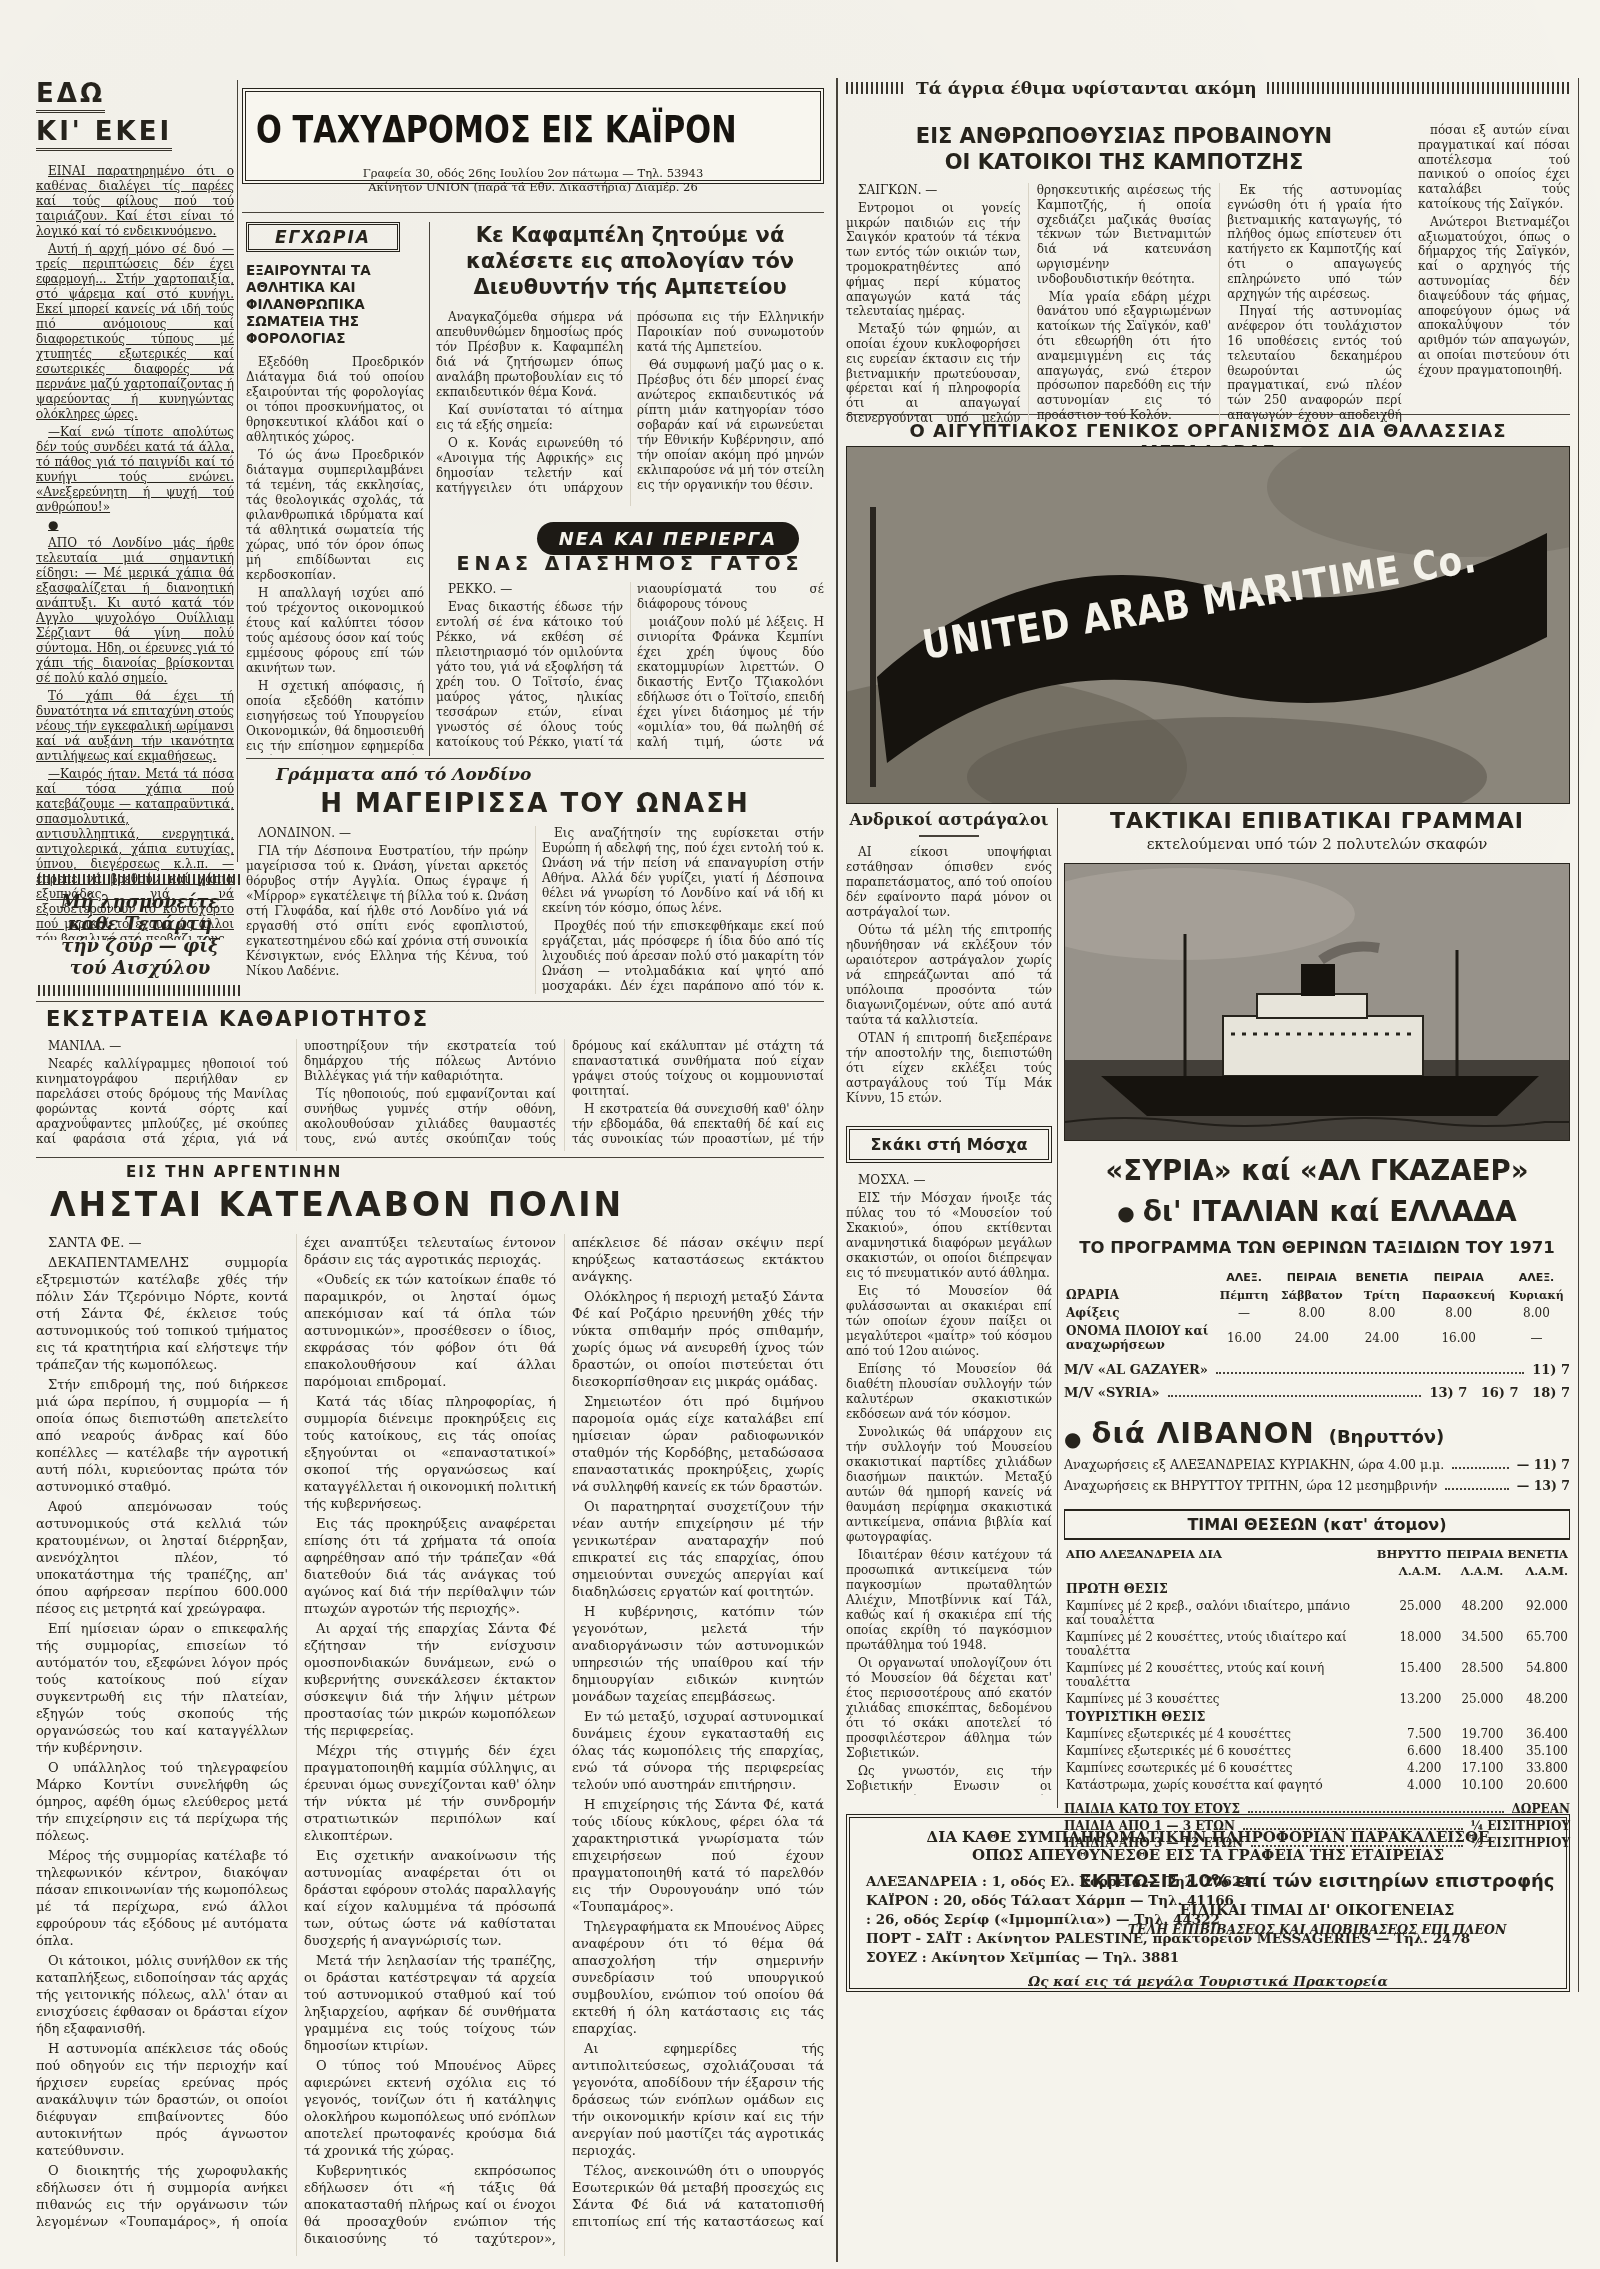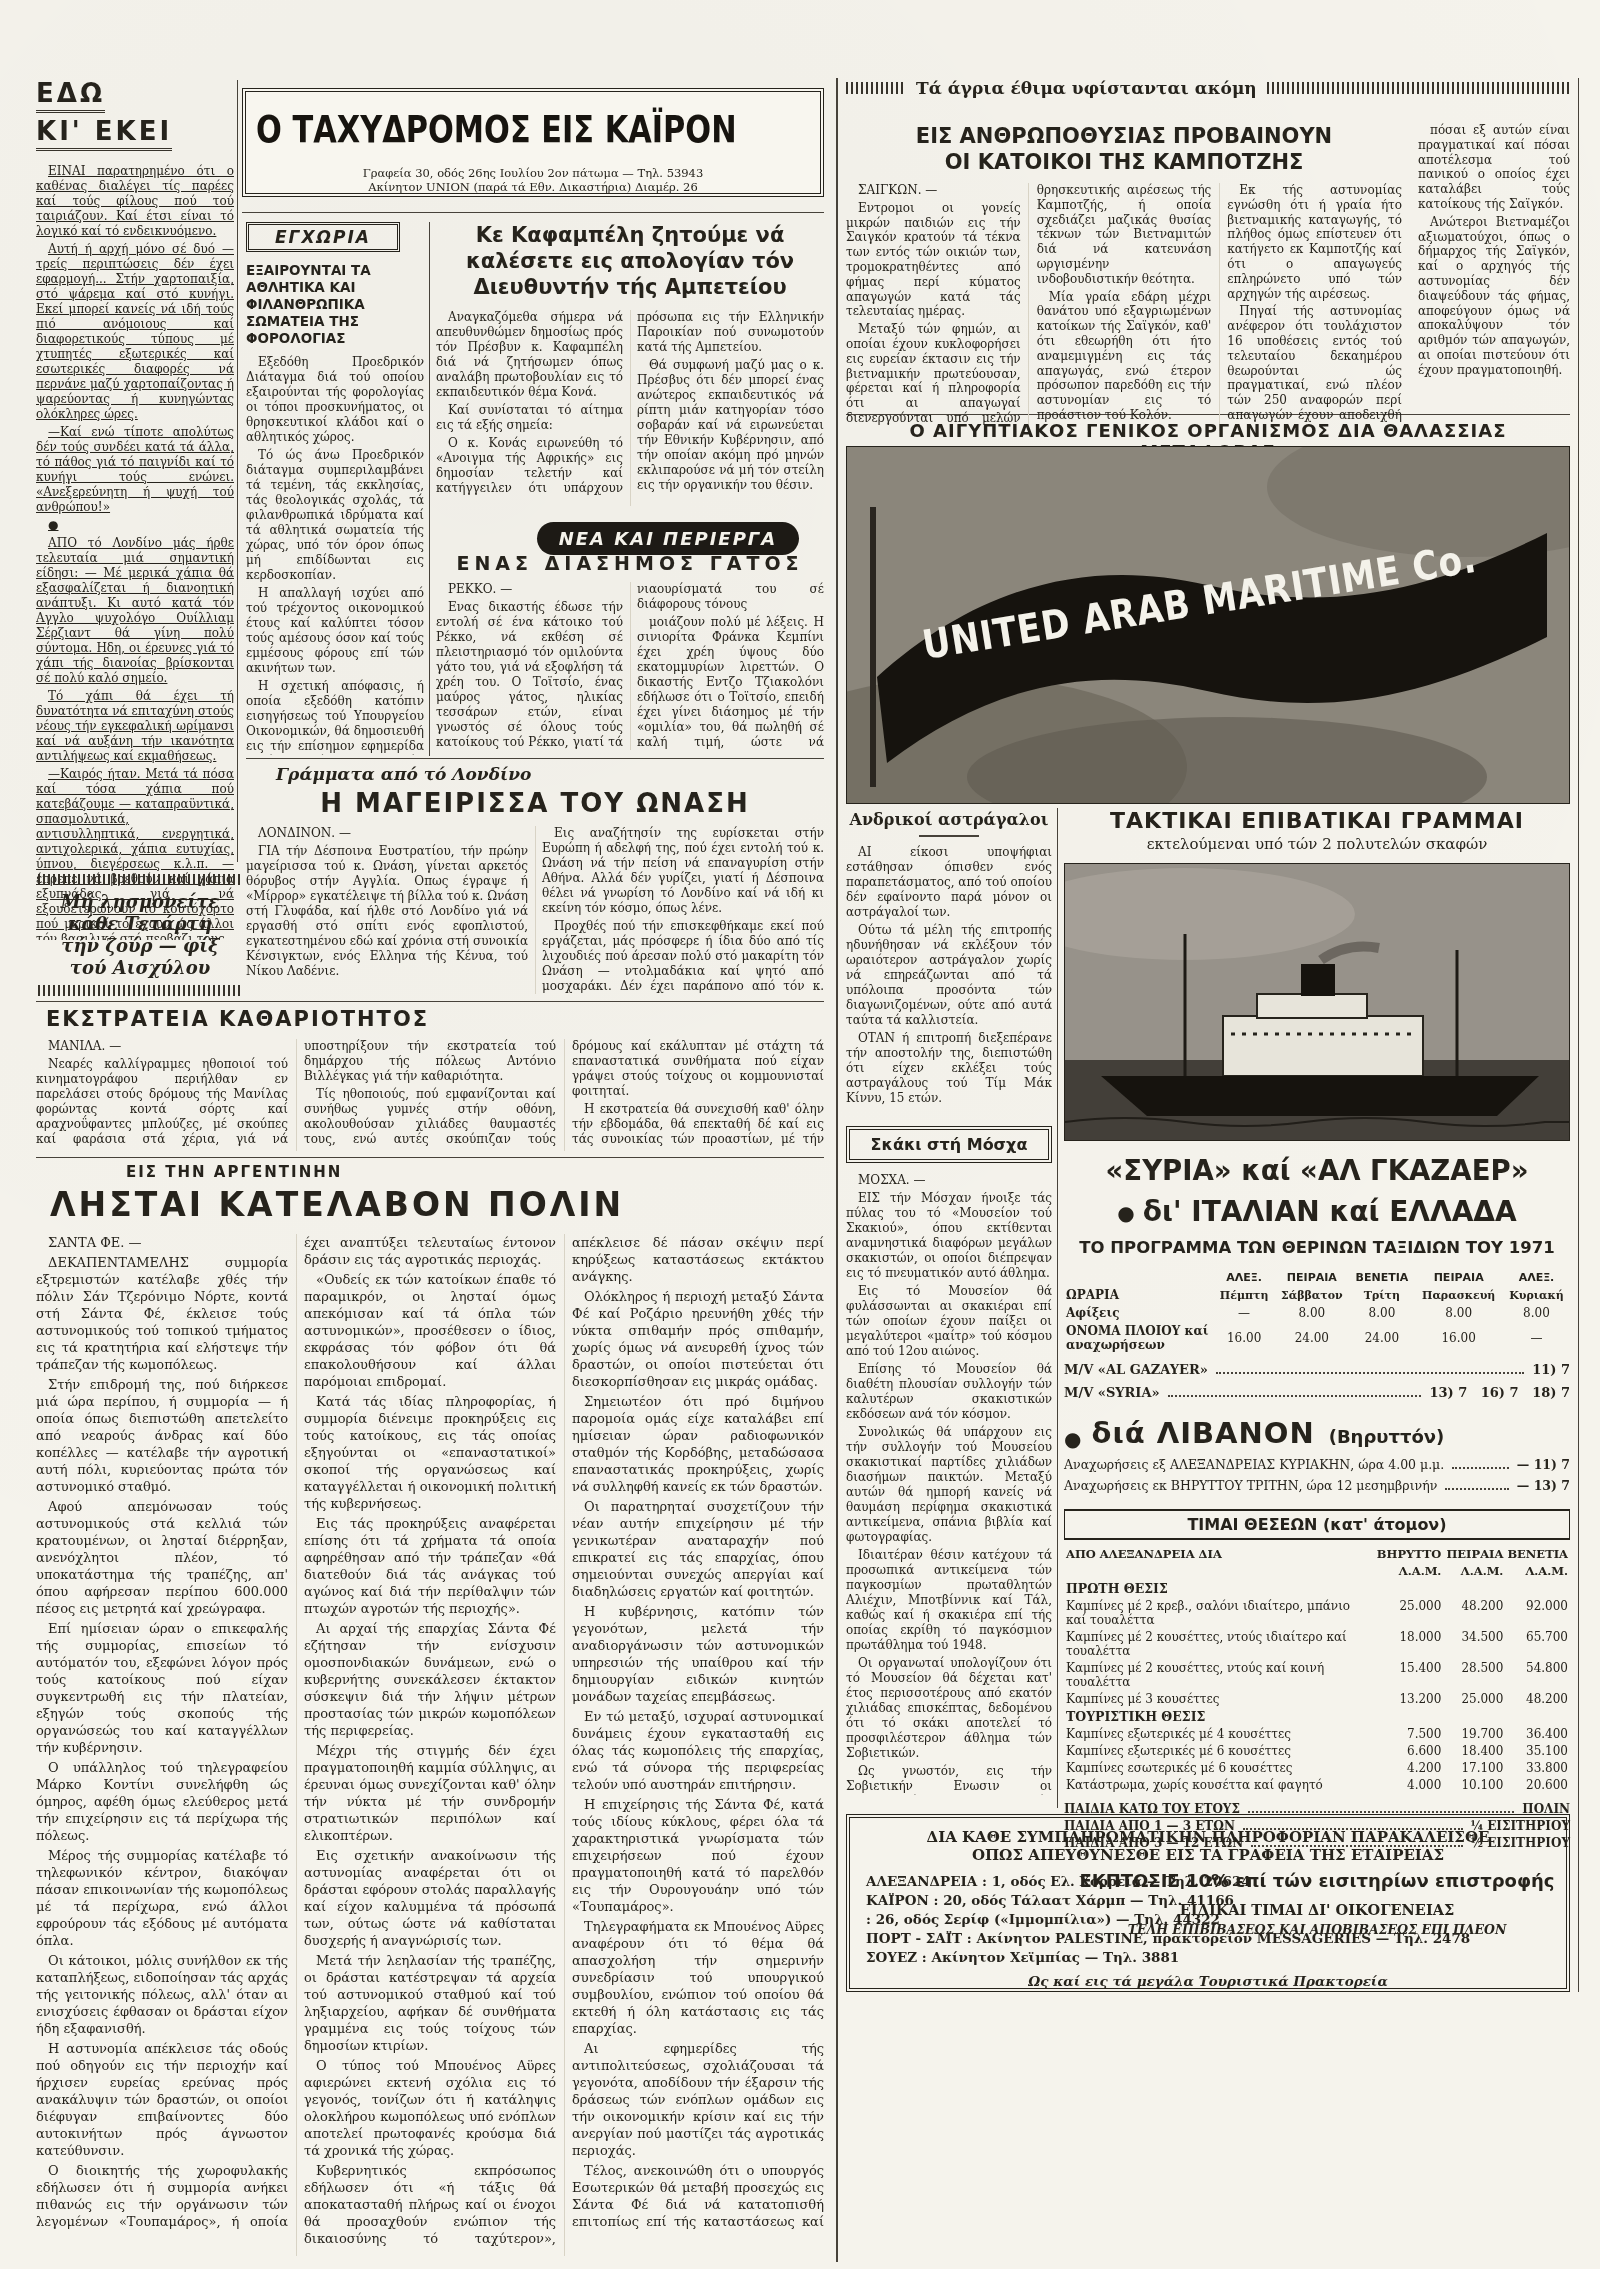--- a/index.html
+++ b/index.html
@@ -15,21 +15,21 @@
   .cols3 { column-count:3; column-gap:16px; column-rule:1px solid #d8d3c5; column-fill:auto; }
   .hatch { background-image:repeating-linear-gradient(90deg,#37332b 0,#37332b 2px,transparent 2px,transparent 5px); }
 
   
   #edo { left:36px; top:78px; width:198px;text-decoration:underline; }
   #edo .edo-title { font-family:"DejaVu Sans",sans-serif; font-weight:bold; font-size:26px; letter-spacing:3px; line-height:30px; }
   #edo .edo-title span { display:inline-block; border-bottom:3px double #37332b; padding-bottom:2px; margin-bottom:3px; }
   #edo .body-copy { margin-top:10px; height:776px; }
 
   
-  #masthead { left:242px; top:88px; width:582px; height:109px; border:4px double #26231c; background:#f8f6ef; padding:6px 10px 4px; }
+  #masthead { left:242px; top:88px; width:582px; height:96px; border:4px double #26231c; background:#f8f6ef; padding:6px 10px 4px; }
   #masthead .mh-row { display:flex; align-items:center; justify-content:space-between; height:62px; }
   #masthead h1 { font-family:"DejaVu Sans",sans-serif; font-weight:bold; font-size:38px; white-space:nowrap;
                  transform:scaleX(.8); transform-origin:left center; letter-spacing:0; color:#17140f; }
   #masthead .mh-address { text-align:center; font-size:11.5px; line-height:14px; margin-top:6px; }
 
   
   #egchoria { left:246px; top:222px; width:178px; }
   #egchoria .tag { display:inline-block; border:3px double #26231c; padding:2px 26px; font-family:"DejaVu Sans",sans-serif;
                    font-weight:bold; font-style:italic; font-size:17px; letter-spacing:2px; margin-bottom:10px; }
   #egchoria .subhead { font-family:"DejaVu Sans",sans-serif; font-weight:bold; font-size:13.5px; line-height:17px; margin-bottom:8px; }
@@ -539,21 +539,21 @@
             <td class="fnum">10.100</td>
             <td class="fnum">20.600</td>
           </tr>
         </tbody>
     </table>
 
     <div class="children-rows">
         <div>
           <span class="cl-label">ΠΑΙΔΙΑ ΚΑΤΩ ΤΟΥ ΕΤΟΥΣ</span>
           <span class="cl-fill"></span>
-          <span class="cl-value">ΠΟΛΙΝ</span>
+          <span class="cl-value">ΔΩΡΕΑΝ</span>
         </div>
         <div>
           <span class="cl-label">ΠΑΙΔΙΑ ΑΠΟ 1 — 3 ΕΤΩΝ</span>
           <span class="cl-fill"></span>
           <span class="cl-value">¼ ΕΙΣΙΤΗΡΙΟΥ</span>
         </div>
         <div>
           <span class="cl-label">ΠΑΙΔΙΑ ΑΠΟ 3 — 12 ΕΤΩΝ</span>
           <span class="cl-fill"></span>
           <span class="cl-value">½ ΕΙΣΙΤΗΡΙΟΥ</span>

